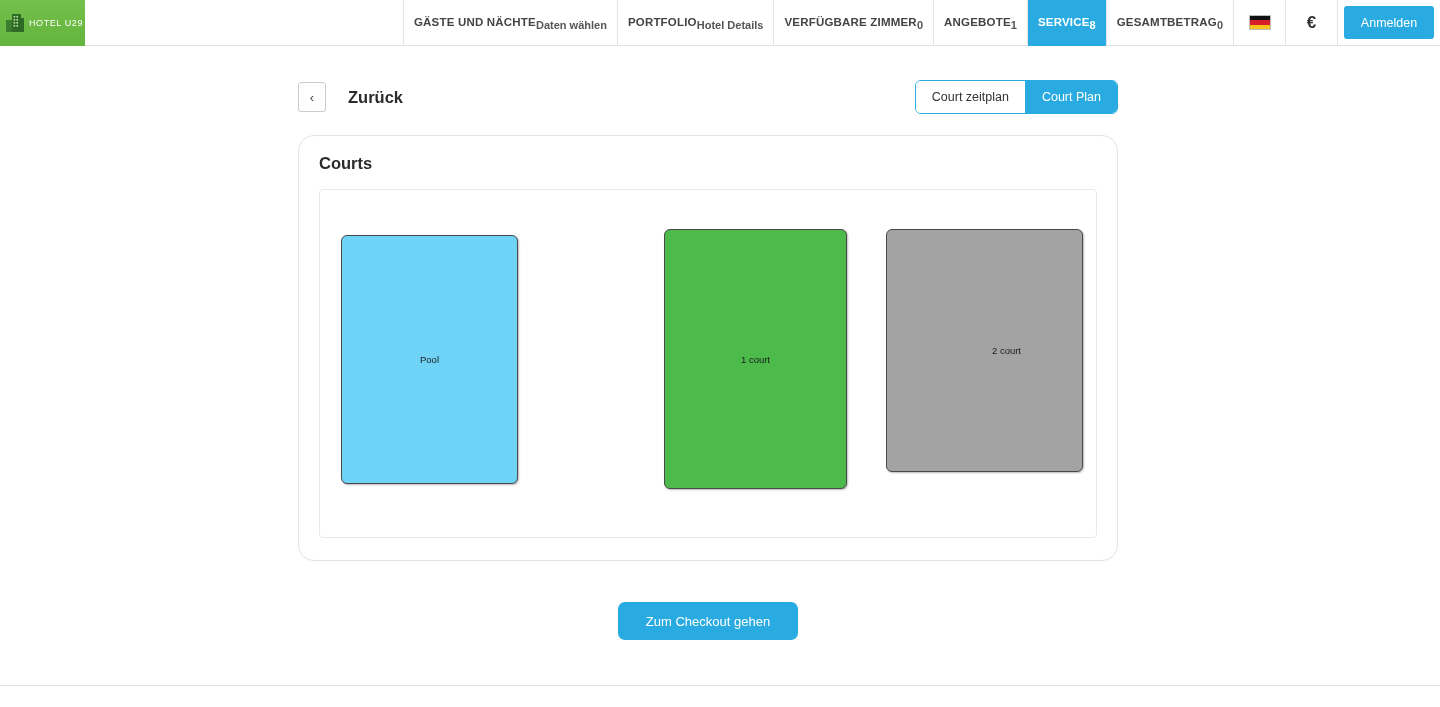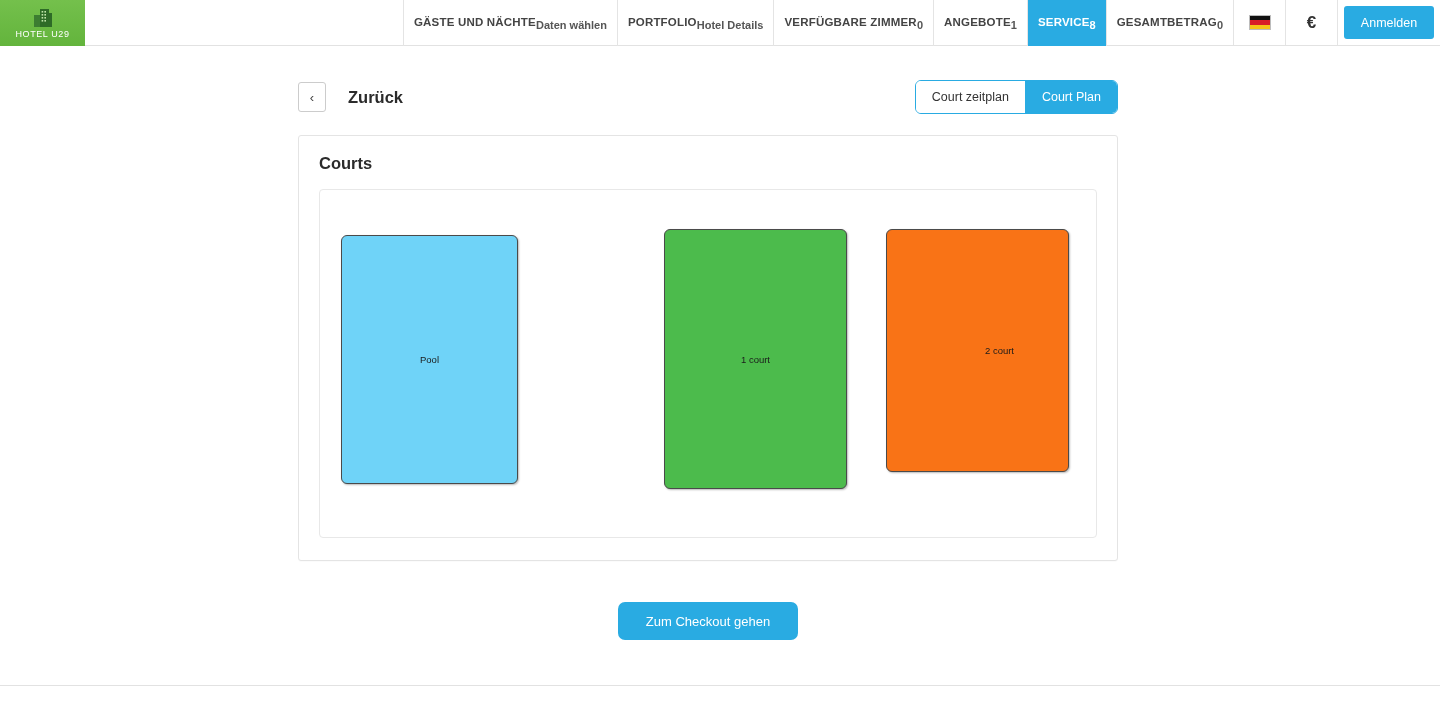--- a/index.html
+++ b/index.html
@@ -22,21 +22,21 @@
     display: flex;
     align-items: stretch;
   }
 
   .logo-box {
     width: 85px;
     height: 46px;
     background: #6cbd45;
     background: linear-gradient(180deg, #74c04c 0%, #63b43c 100%);
     display: flex;
-    flex-direction: column;
+    flex-direction: row;
     align-items: center;
     justify-content: center;
     gap: 1px;
     flex: 0 0 85px;
   }
   .logo-icon { width: 26px; height: 20px; display:block; }
   .logo-text {
     color: #ffffff;
     font-size: 9px;
     letter-spacing: 0.6px;
@@ -180,21 +180,21 @@
     cursor: pointer;
     font-family: inherit;
     white-space: nowrap;
   }
   .toggle-btn + .toggle-btn { border-left: 1px solid #29abe2; }
   .toggle-btn.active { background: #29abe2; color: #ffffff; }
 
   .card {
     margin-top: 20px;
     border: 1px solid #e4e4e4;
-    border-radius: 3px;
+    border-radius: 16px;
     background: #ffffff;
     padding: 18px 20px 22px 20px;
     box-shadow: 0 1px 1px rgba(0,0,0,0.02);
   }
   .card-title {
     font-size: 16.5px;
     font-weight: bold;
     color: #2b2b2b;
     margin-bottom: 16px;
   }
@@ -332,21 +332,21 @@
     <div class="card">
       <div class="card-title">Courts</div>
 
       <div class="court-panel">
         <div class="court-box" style="left:21px; top:45px; width:177px; height:249px; background:#6fd3f8;">
           <span class="court-label">Pool</span>
         </div>
         <div class="court-box" style="left:344px; top:39px; width:183px; height:260px; background:#4cbb4c;">
           <span class="court-label">1 court</span>
         </div>
-        <div class="court-box" style="left:566px; top:39px; width:183px; height:243px; background:#f97316;padding-left:44px;">
+        <div class="court-box" style="left:566px; top:39px; width:197px; height:243px; background:#a3a3a3;padding-left:44px;">
           <span class="court-label">2 court</span>
         </div>
       </div>
     </div>
 
     <div class="checkout-wrap">
       <button class="checkout-btn">Zum Checkout gehen</button>
     </div>
 
   </div>

